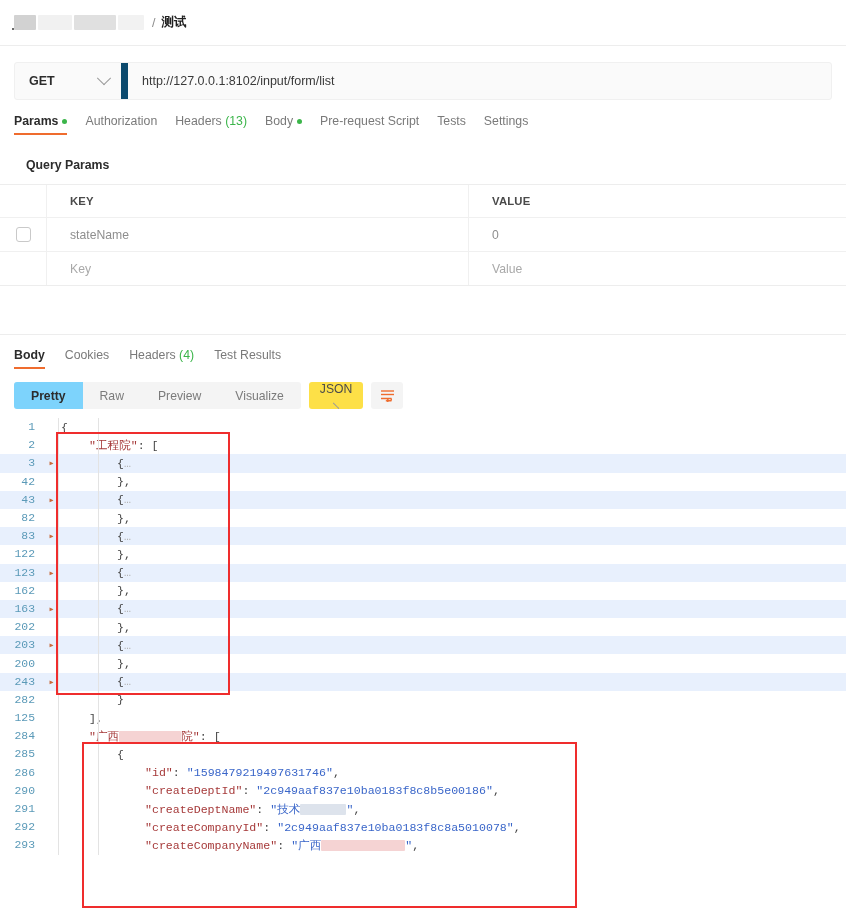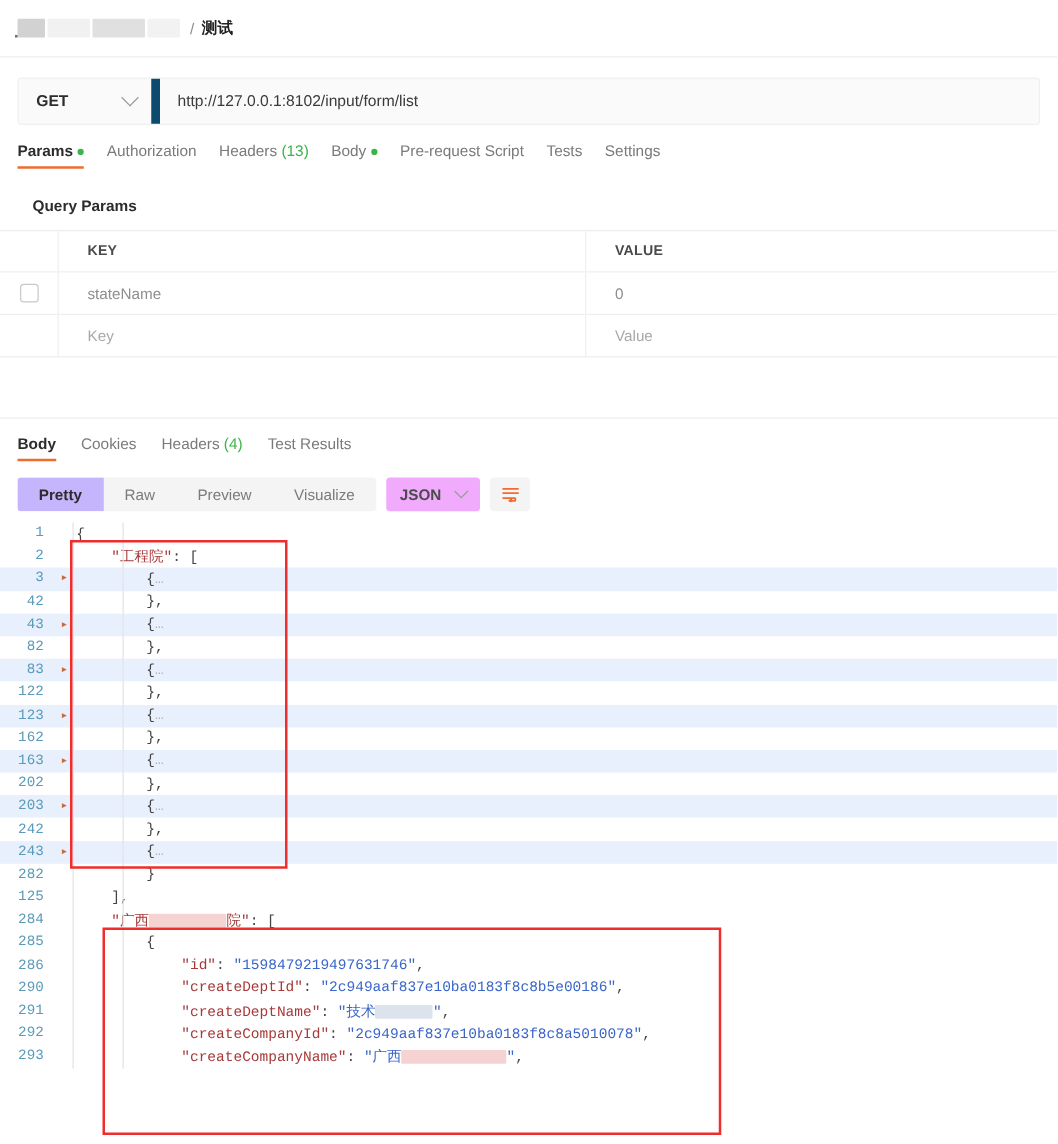--- a/index.html
+++ b/index.html
@@ -223,36 +223,37 @@
   .seg-item {
     display: flex;
     align-items: center;
     padding: 0 17px;
     font-size: 12.2px;
     color: #7b7b7b;
     cursor: pointer;
     white-space: nowrap;
   }
   .seg-item.active {
-    background: #c4b5fd;
+    background: #7dd3fc;
     color: #2c2c2c;
     font-weight: bold;
   }
   .fmt-select {
     display: flex;
     align-items: center;
     gap: 12px;
-    background: #f0abfc;
+    background: #fde047;
     border-radius: 3px;
     height: 27px;
     padding: 0 11px;
     font-size: 12.2px;
-    font-weight: bold;
+    font-weight: normal;
     color: #4b4b4b;
     cursor: pointer;
+    flex-direction: column;
   }
   .chev-sm {
     width: 7px; height: 7px;
     border-right: 1.4px solid #9a9a9a;
     border-bottom: 1.4px solid #9a9a9a;
     transform: rotate(45deg) translate(-2px,-2px);
   }
   .wrap-btn {
     width: 32px; height: 27px;
     background: #f4f4f4;
@@ -451,21 +452,21 @@
     <div class="jrow"><div class="lineno">42</div><div class="fold"></div><div class="jcode"><span class="ind" style="width: 56px;"></span><span class="p">},</span></div></div>
     <div class="jrow zebra"><div class="lineno">43</div><div class="fold">▸</div><div class="jcode"><span class="ind" style="width: 56px;"></span><span class="p">{</span><span class="e">…</span></div></div>
     <div class="jrow"><div class="lineno">82</div><div class="fold"></div><div class="jcode"><span class="ind" style="width: 56px;"></span><span class="p">},</span></div></div>
     <div class="jrow zebra"><div class="lineno">83</div><div class="fold">▸</div><div class="jcode"><span class="ind" style="width: 56px;"></span><span class="p">{</span><span class="e">…</span></div></div>
     <div class="jrow"><div class="lineno">122</div><div class="fold"></div><div class="jcode"><span class="ind" style="width: 56px;"></span><span class="p">},</span></div></div>
     <div class="jrow zebra"><div class="lineno">123</div><div class="fold">▸</div><div class="jcode"><span class="ind" style="width: 56px;"></span><span class="p">{</span><span class="e">…</span></div></div>
     <div class="jrow"><div class="lineno">162</div><div class="fold"></div><div class="jcode"><span class="ind" style="width: 56px;"></span><span class="p">},</span></div></div>
     <div class="jrow zebra"><div class="lineno">163</div><div class="fold">▸</div><div class="jcode"><span class="ind" style="width: 56px;"></span><span class="p">{</span><span class="e">…</span></div></div>
     <div class="jrow"><div class="lineno">202</div><div class="fold"></div><div class="jcode"><span class="ind" style="width: 56px;"></span><span class="p">},</span></div></div>
     <div class="jrow zebra"><div class="lineno">203</div><div class="fold">▸</div><div class="jcode"><span class="ind" style="width: 56px;"></span><span class="p">{</span><span class="e">…</span></div></div>
-    <div class="jrow"><div class="lineno">242</div><div class="fold"></div><div class="jcode"><span class="ind" style="width: 56px;"></span><span class="p">},</span></div></div>
+    <div class="jrow"><div class="lineno">200</div><div class="fold"></div><div class="jcode"><span class="ind" style="width: 56px;"></span><span class="p">},</span></div></div>
     <div class="jrow zebra"><div class="lineno">243</div><div class="fold">▸</div><div class="jcode"><span class="ind" style="width: 56px;"></span><span class="p">{</span><span class="e">…</span></div></div>
     <div class="jrow"><div class="lineno">282</div><div class="fold"></div><div class="jcode"><span class="ind" style="width: 56px;"></span><span class="p">}</span></div></div>
     <div class="jrow"><div class="lineno">125</div><div class="fold"></div><div class="jcode"><span class="ind" style="width: 28px;"></span><span class="p">],</span></div></div>
     <div class="jrow"><div class="lineno">284</div><div class="fold"></div><div class="jcode"><span class="ind" style="width: 28px;"></span><span class="k">"广西</span><span class="rd rd-p" style="width: 62px;"></span><span class="k">院"</span><span class="p">: [</span></div></div>
     <div class="jrow"><div class="lineno">285</div><div class="fold"></div><div class="jcode"><span class="ind" style="width: 56px;"></span><span class="p">{</span></div></div>
     <div class="jrow"><div class="lineno">286</div><div class="fold"></div><div class="jcode"><span class="ind" style="width: 84px;"></span><span class="k">"id"</span><span class="p">: </span><span class="s">"1598479219497631746"</span><span class="p">,</span></div></div>
     <div class="jrow"><div class="lineno">290</div><div class="fold"></div><div class="jcode"><span class="ind" style="width: 84px;"></span><span class="k">"createDeptId"</span><span class="p">: </span><span class="s">"2c949aaf837e10ba0183f8c8b5e00186"</span><span class="p">,</span></div></div>
     <div class="jrow"><div class="lineno">291</div><div class="fold"></div><div class="jcode"><span class="ind" style="width: 84px;"></span><span class="k">"createDeptName"</span><span class="p">: </span><span class="s">"技术</span><span class="rd rd-b" style="width: 46px;"></span><span class="s">"</span><span class="p">,</span></div></div>
     <div class="jrow"><div class="lineno">292</div><div class="fold"></div><div class="jcode"><span class="ind" style="width: 84px;"></span><span class="k">"createCompanyId"</span><span class="p">: </span><span class="s">"2c949aaf837e10ba0183f8c8a5010078"</span><span class="p">,</span></div></div>
     <div class="jrow"><div class="lineno">293</div><div class="fold"></div><div class="jcode"><span class="ind" style="width: 84px;"></span><span class="k">"createCompanyName"</span><span class="p">: </span><span class="s">"广西</span><span class="rd rd-p" style="width: 84px;"></span><span class="s">"</span><span class="p">,</span></div></div>

